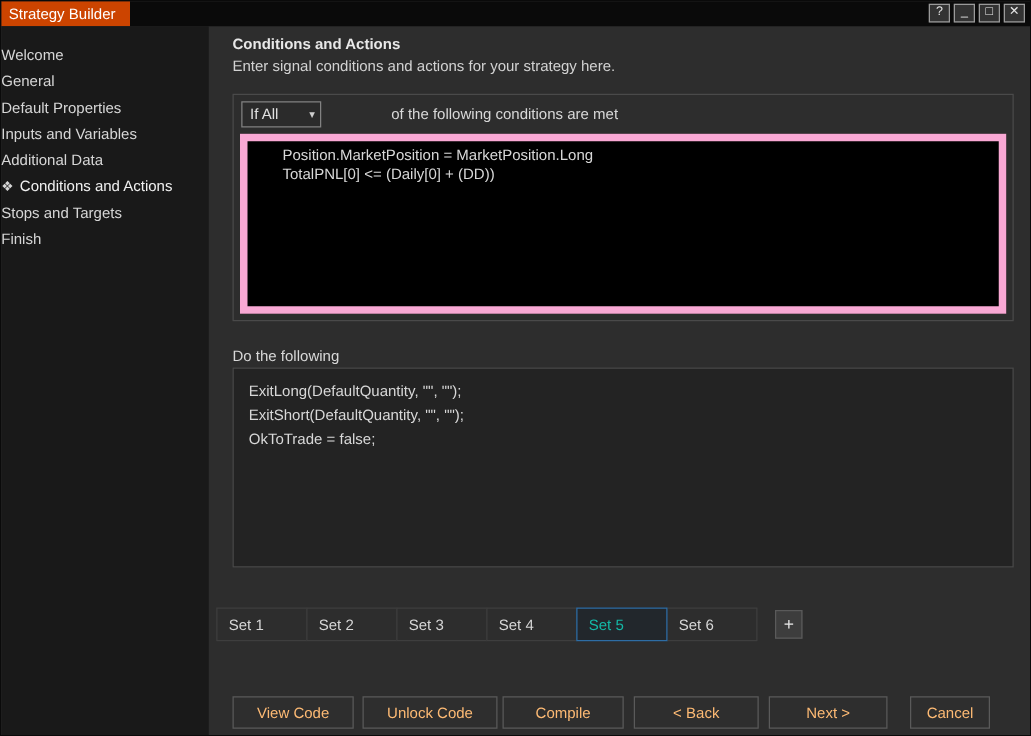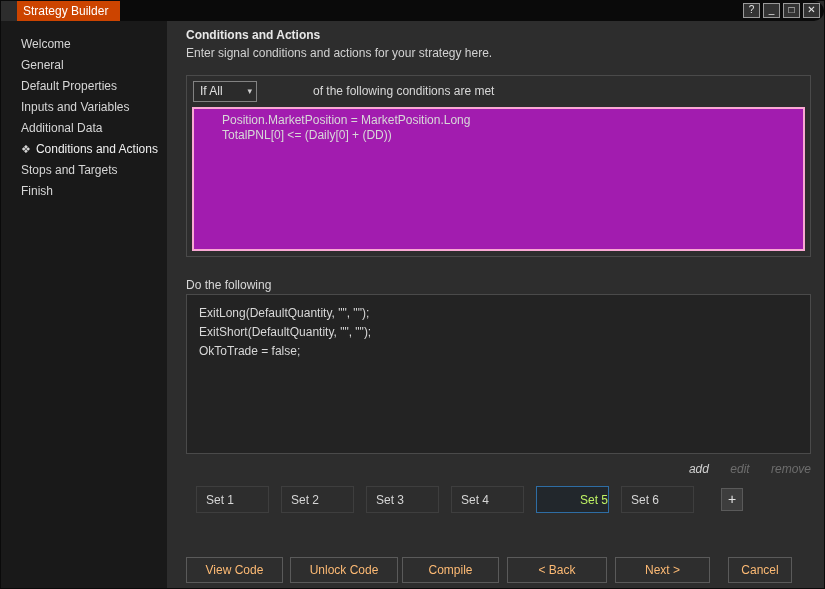--- a/index.html
+++ b/index.html
@@ -2,65 +2,65 @@
 <html><head>
 <meta charset="utf-8">
 <style>
   * { margin:0; padding:0; box-sizing:border-box; }
   body { background:#6a6a6a; font-family:"Liberation Sans", sans-serif; }
   .window {
     position:relative; width:825px; height:589px; background:#2d2d2d;
     color:#dcdcdc; font-size:12px; overflow:hidden; border:1px solid #0a0a0a;
   }
   
-  .titlebar { position:absolute; top:0; left:16px; right:0; height:20px; background:#0a0a0a;border-radius:10px; }
+  .titlebar { position:absolute; top:0; left:0; right:0; height:20px; background:#0a0a0a; }
   .title-tab {
     position:absolute; left:0; top:0; height:20px; background:#cc4400;
     color:#ffffff; padding:0 12px 0 6px; line-height:20px; font-size:12px;
   }
   .win-btns { position:absolute; right:4px; top:2px; display:flex; gap:3px; }
   .win-btn {
     width:17px; height:15px; background:#333333; border:1px solid #9a9a9a;
     color:#e6e6e6; font-size:10px; line-height:12px; text-align:center; cursor:default;
   }
   
   .sidebar { position:absolute; top:20px; left:0; width:166px; bottom:0; background:#191919; padding-top:13px; }
-  .side-item { height:21px; line-height:21px; padding-left:20px; color:#d6d6d6; white-space:nowrap; }
+  .side-item { height:21px; line-height:21px; padding-left:0; color:#d6d6d6; white-space:nowrap; }
   .side-item.selected { color:#f0f0f0; }
   .side-item .diamond { margin-right:5px; font-size:11px; color:#d6d6d6; }
   
   .main-title { position:absolute; left:185px; top:27px; font-weight:bold; color:#e8e8e8; }
   .main-subtitle { position:absolute; left:185px; top:45px; color:#d2d2d2; }
   .group1 { position:absolute; left:185px; top:74px; width:625px; height:182px; border:1px solid #4a4a4a; background:#2d2d2d; }
   .dropdown {
     position:absolute; left:6px; top:5px; width:64px; height:21px;
     background:#2b2b2b; border:1px solid #828282; line-height:19px; padding-left:6px; color:#e0e0e0;
   }
   .dropdown .chev { position:absolute; right:4px; top:0; font-size:9px; line-height:19px; color:#cfcfcf; }
   .mode-suffix { position:absolute; left:82px; top:8px; color:#d8d8d8;margin-left:44px; }
   .cond-area {
     position:absolute; left:5px; top:31px; right:5px; bottom:5px;
-    background:#a21caf; border:2px solid #f9a8d4; padding:4px 0 0 28px; line-height:15px; color:#d8d8d8;
+    background:#000000; border:6px solid #f9a8d4; padding:4px 0 0 28px; line-height:15px; color:#d8d8d8;
   }
   .links-row { position:absolute; width:625px; left:185px; text-align:right; font-style:italic; }
   .links-row span { margin-left:18px; cursor:default; }
   .link-on  { color:#d0d0d0; }
   .link-off { color:#6d6d6d; }
   .do-label { position:absolute; left:185px; top:277px; color:#d8d8d8; }
   .group2 {
     position:absolute; left:185px; top:293px; width:625px; height:160px;
     background:#232323; border:1px solid #4a4a4a; padding:9px 0 0 12px; line-height:19px; color:#d8d8d8;
   }
   
-  .tabs { position:absolute; left:195px; top:484px; height:28px; display:flex; align-items:center;gap:13px; }
+  .tabs { position:absolute; left:172px; top:484px; height:28px; display:flex; align-items:center; }
   .tab {
     width:73px; height:27px; line-height:26px; padding-left:9px;
     border:1px solid #3e3e3e; margin-right:-1px; color:#d6d6d6; background:#2d2d2d; cursor:default;
   }
-  .tab.selected { border:1px solid #2e6da4; color:#bef264; background:#22272c; position:relative; z-index:2;text-align:right; }
+  .tab.selected { border:1px solid #2e6da4; color:#14b8a6; background:#22272c; position:relative; z-index:2; }
   .add-tab {
     margin-left:15px; width:22px; height:23px; background:#3d3d3d; border:1px solid #5a5a5a;
     color:#e6e6e6; text-align:center; line-height:21px; font-size:14px; cursor:default;
   }
   
   .btn {
     position:absolute; top:556px; height:26px; background:#2e2e2e;
     border:1px solid #5a5a5a; color:#fdba74; text-align:center; line-height:24px; cursor:default;
   }
 </style>
@@ -106,25 +106,20 @@
       <div>TotalPNL[0] &lt;= (Daily[0] + (DD))</div>
     </div>
   </div>
 
   <div class="do-label">Do the following</div>
   <div class="group2">
     <div>ExitLong(DefaultQuantity, "", "");</div>
     <div>ExitShort(DefaultQuantity, "", "");</div>
     <div>OkToTrade = false;</div>
   </div>
-  <div class="links-row" style="top:461px;">
-    <span class="link-on">add</span>
-    <span class="link-off">edit</span>
-    <span class="link-off">remove</span>
-  </div>
 
   <div class="tabs">
     <div class="tab">Set 1</div>
     <div class="tab">Set 2</div>
     <div class="tab">Set 3</div>
     <div class="tab">Set 4</div>
     <div class="tab selected">Set 5</div>
     <div class="tab">Set 6</div>
     <div class="add-tab">+</div>
   </div>

